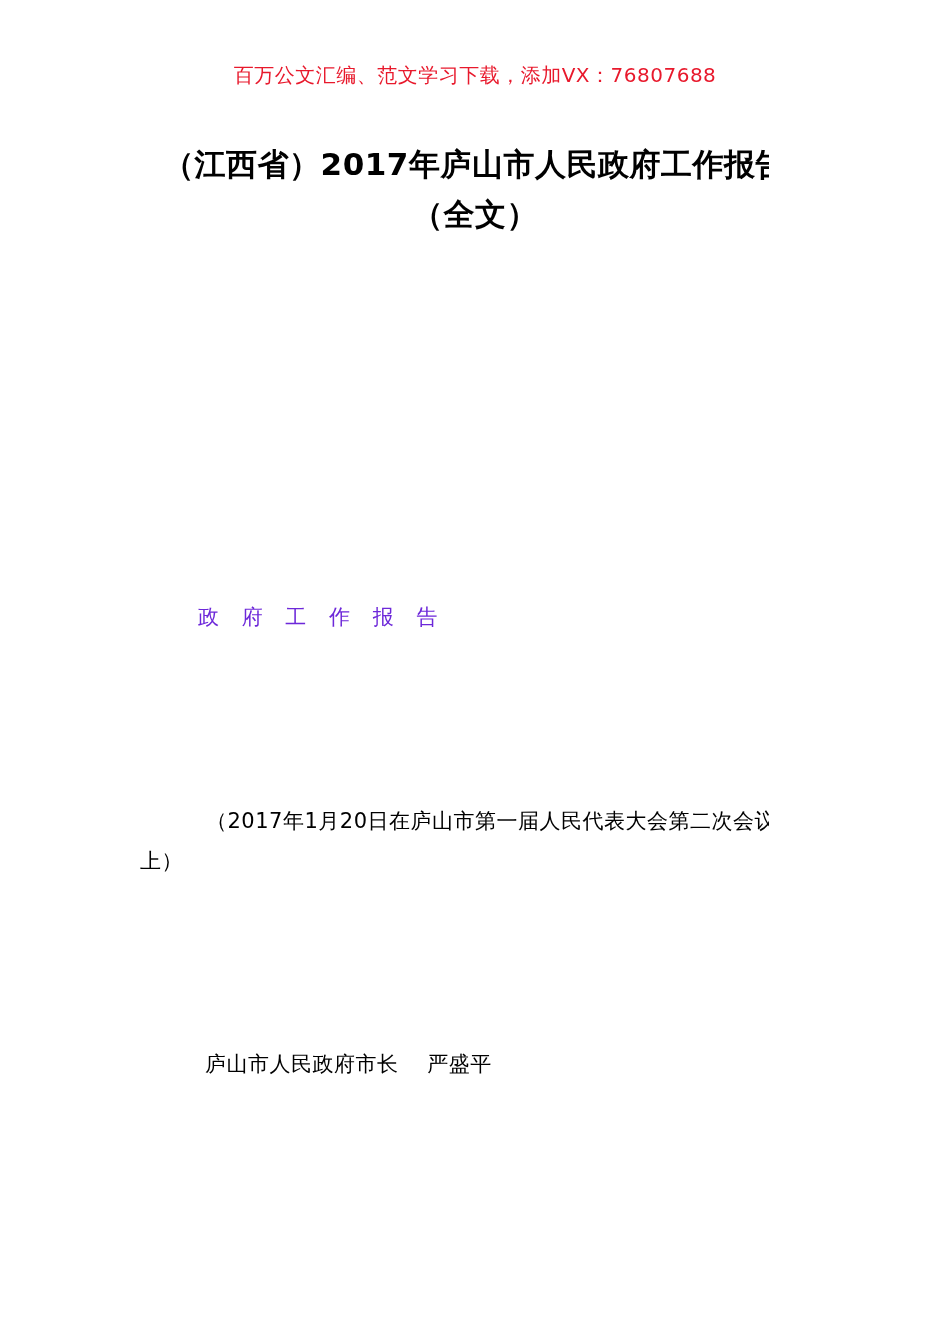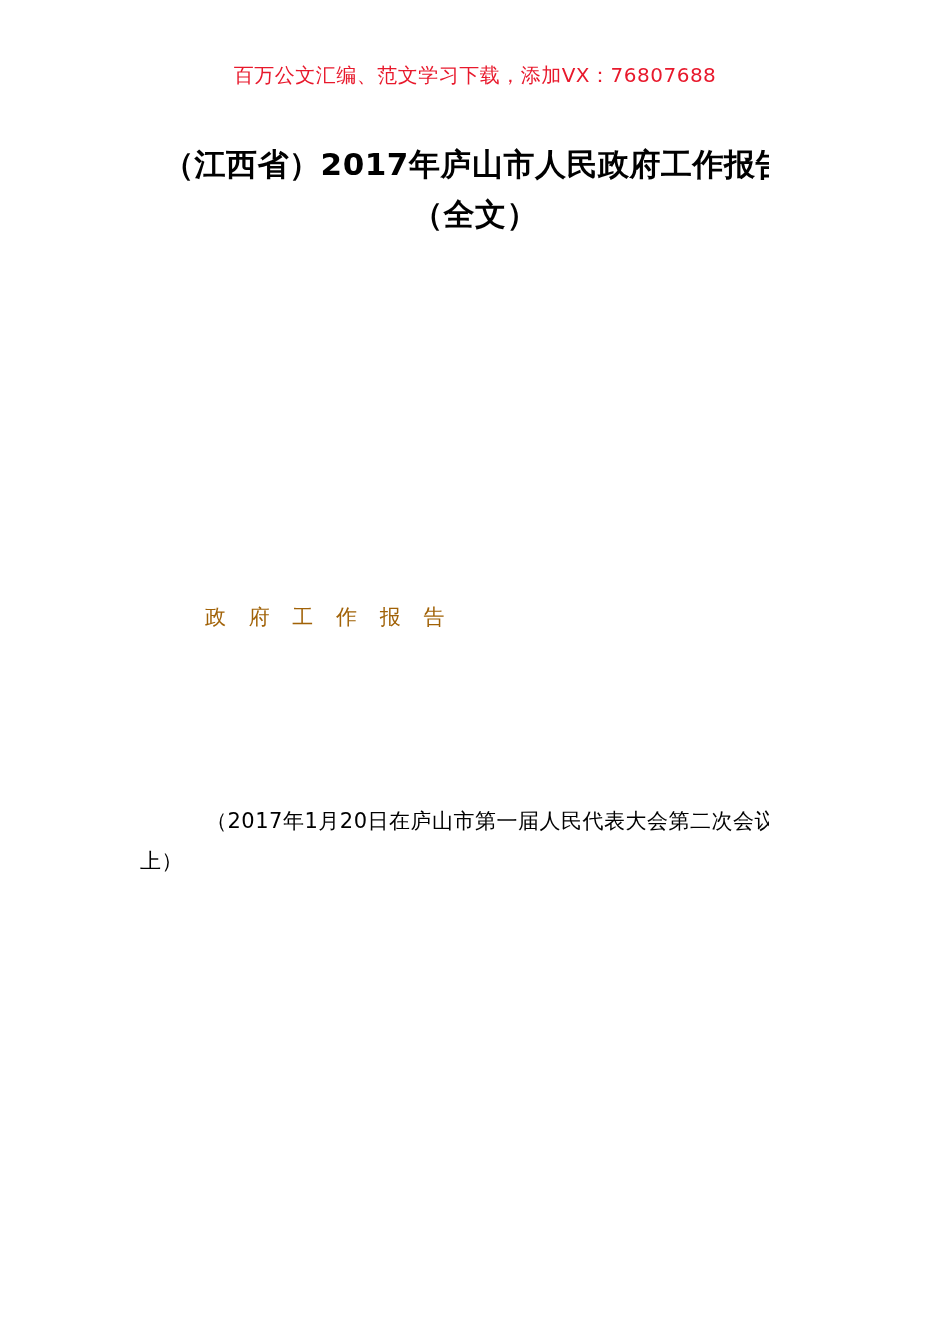--- a/index.html
+++ b/index.html
@@ -38,23 +38,23 @@
     text-align: center;
     font-size: 31px;
     font-weight: bold;
     line-height: 1.6;
     color: #000000;
     letter-spacing: 0.5px;
   }
   .section-label {
     position: absolute;
     top: 603px;
-    left: 205px;
+    left: 198px;
     font-size: 21px;
-    color: #a16207;
+    color: #6d28d9;
     letter-spacing: 8px;
   }
   .meta-line {
     position: absolute;
     top: 802px;
     left: 140px;
     width: 670px;
     font-size: 21px;
     line-height: 1.9;
     color: #000000;
@@ -77,14 +77,15 @@
 <div class="page">
 
   <div class="watermark">百万公文汇编、范文学习下载，添加VX：76807688</div>
 
   <div class="doc-title">（江西省）2017年庐山市人民政府工作报告（全文）</div>
 
   <div class="section-label">政 府 工 作 报 告</div>
 
   <div class="meta-line">（2017年1月20日在庐山市第一届人民代表大会第二次会议上）</div>
 
+  <div class="signature">庐山市人民政府市长    严盛平</div>
 
 </div>
 
 </body></html>

